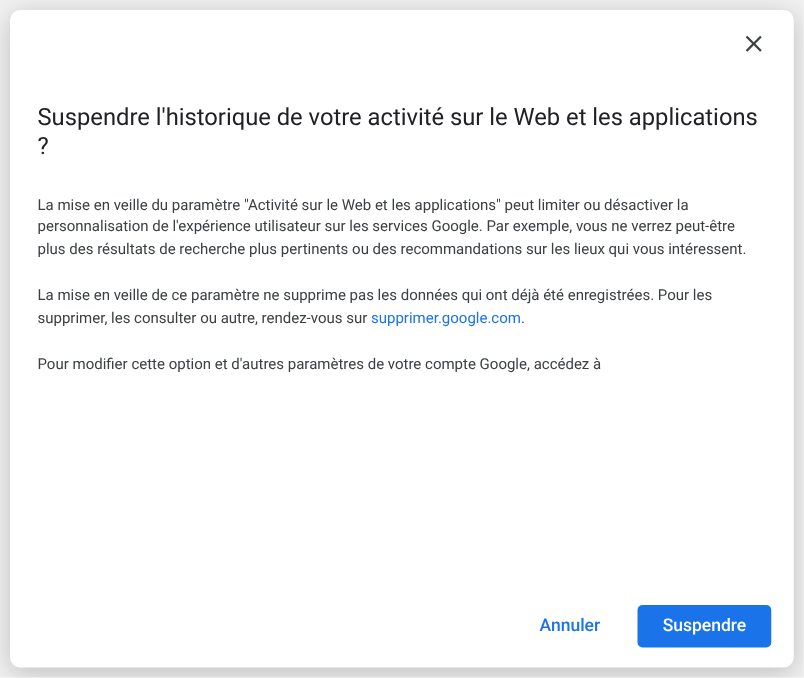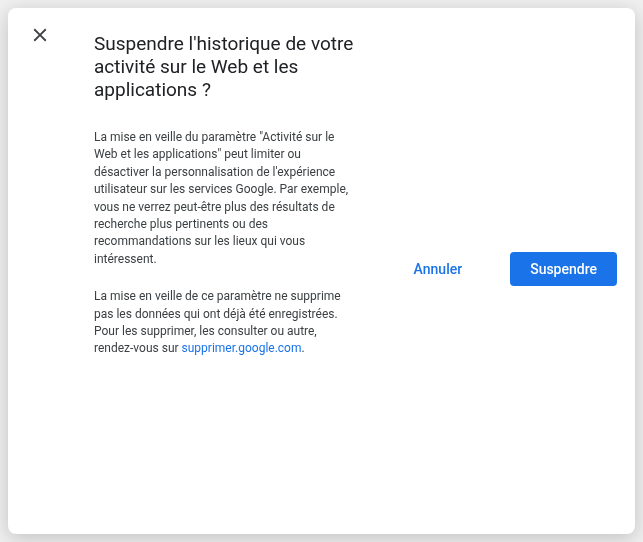--- a/index.html
+++ b/index.html
@@ -18,21 +18,21 @@
     .dialog {
       position: absolute;
       top: 8px;
       left: 8px;
       right: 8px;
       bottom: 8px;
       background: #fff;
       border-radius: 8px;
       box-shadow: 0 4px 20px rgba(0,0,0,0.2);
       display: flex;
-      flex-direction: row;
+      flex-direction: column;
       overflow: hidden;
     }
     .dialog-header {
       display: flex;
       justify-content: flex-end;
       padding: 10px 14px 4px;
     }
     .close-btn {
       width: 36px;
       height: 36px;
@@ -68,21 +68,21 @@
     }
     .dialog-para a {
       color: #1a73e8;
       text-decoration: none;
     }
     .dialog-footer {
       display: flex;
       justify-content: flex-end;
       align-items: center;
       padding: 12px 18px 16px;
-      gap: 28px;
+      gap: 10px;
     }
     .btn {
       border: none;
       border-radius: 4px;
       font-size: 14px;
       font-weight: 500;
       padding: 9px 20px;
       cursor: pointer;
       font-family: inherit;
     }
@@ -119,19 +119,20 @@
 
   <div class="dialog-body">
     <h1 class="dialog-title">Suspendre l'historique de votre activité sur le Web et les applications ?</h1>
 
     <p class="dialog-para">La mise en veille du paramètre "Activité sur le Web et les applications" peut limiter ou désactiver la personnalisation de l'expérience utilisateur sur les services Google. Par exemple, vous ne verrez peut-être plus des résultats de recherche plus pertinents ou des recommandations sur les lieux qui vous intéressent.</p>
 
     <p class="dialog-para">
       <span>La mise en veille de ce paramètre ne supprime pas les données qui ont déjà été enregistrées. Pour les supprimer, les consulter ou autre, rendez-vous sur </span><a href="#" title="myactivity.google.com">supprimer.google.com</a><span>.</span>
     </p>
 
+    <p class="dialog-para">Pour modifier cette option et d'autres paramètres de votre compte Google, accédez à</p>
   </div>
 
   <div class="dialog-footer">
     <button class="btn btn-text">Annuler</button>
     <button class="btn btn-primary">Suspendre</button>
   </div>
 </div>
 
 </body></html>

